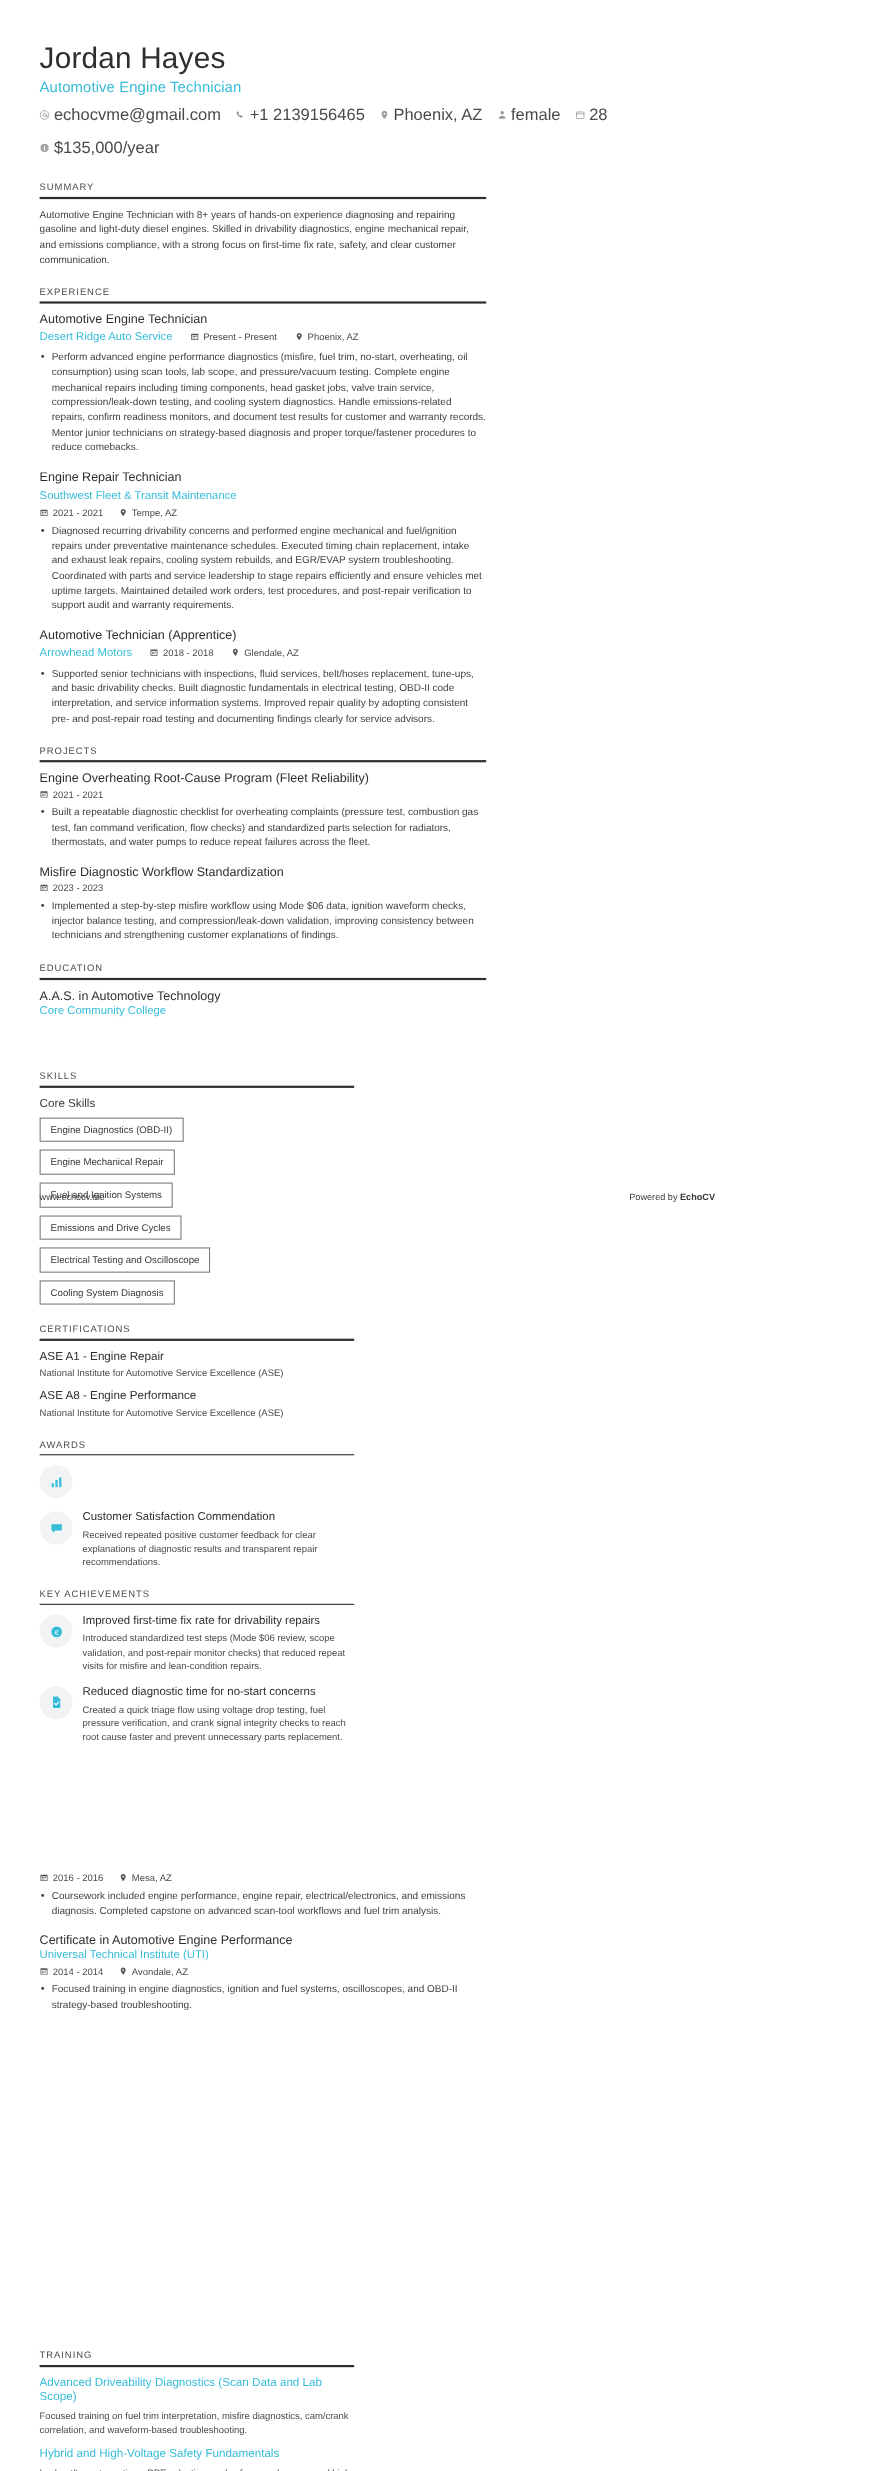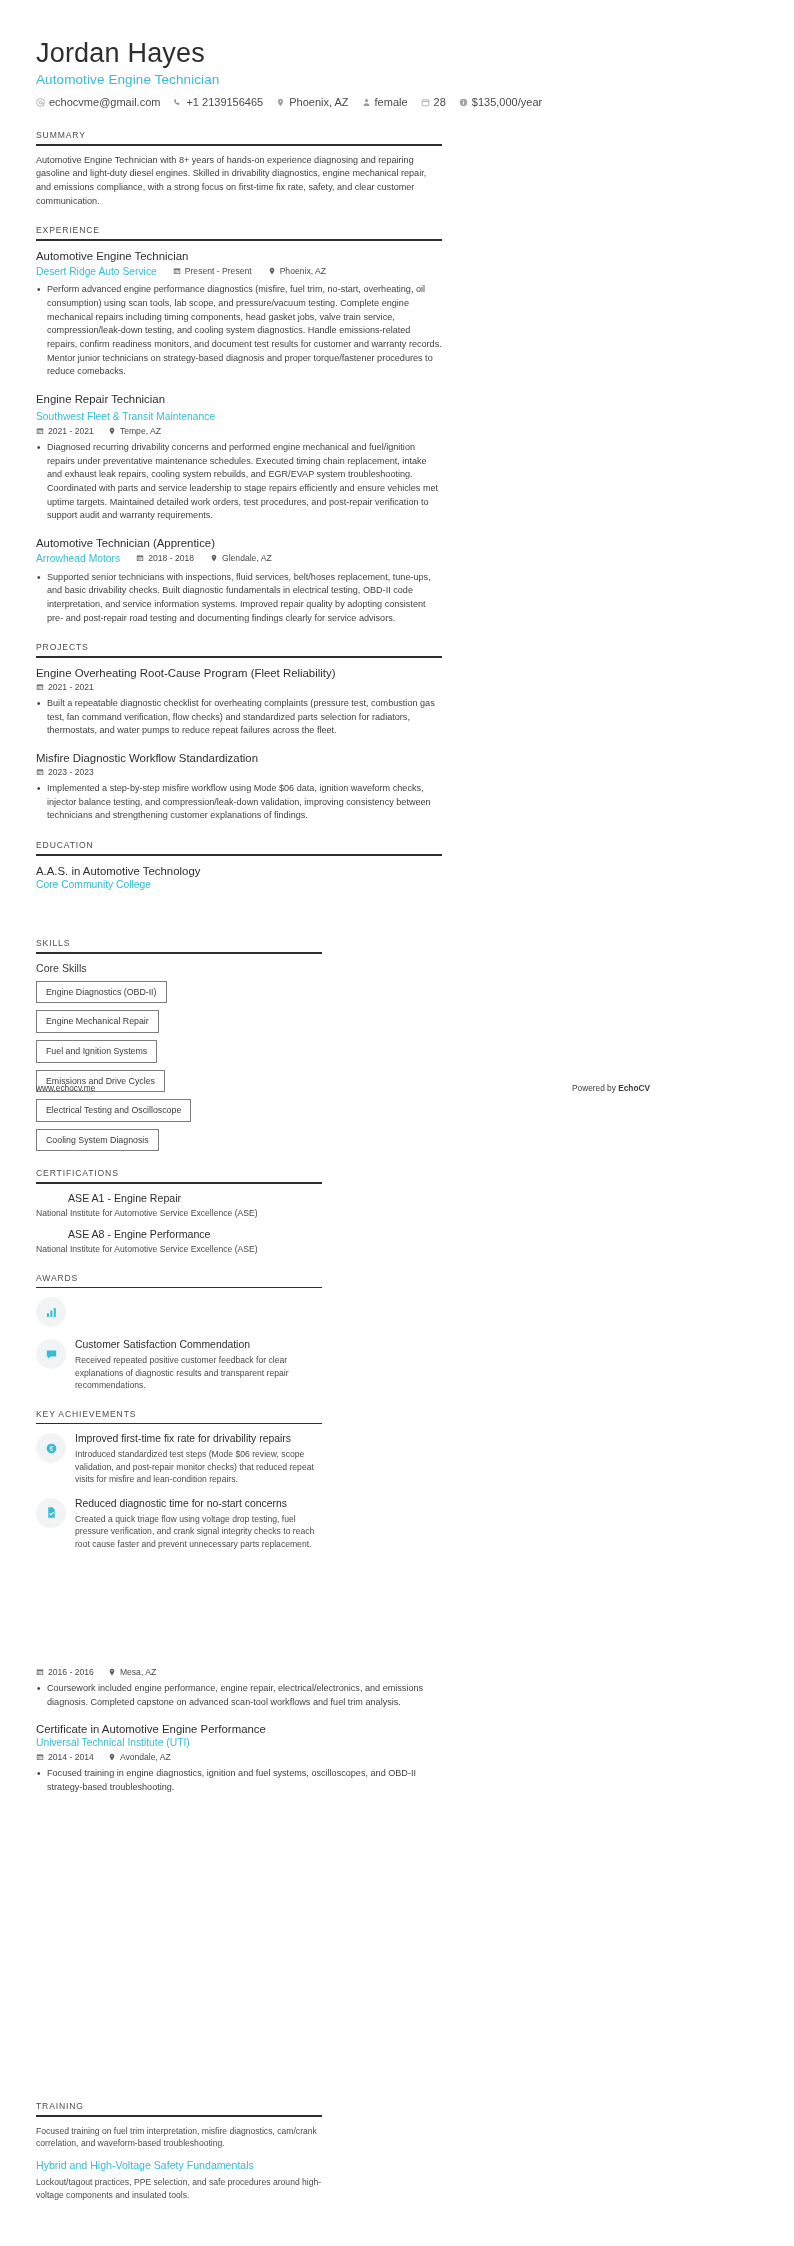--- a/index.html
+++ b/index.html
@@ -31,21 +31,21 @@
     color: #35bcd8;
     margin-top: 3px;
     letter-spacing: .1px;
   }
   .hdr-contacts {
     display: flex;
     flex-wrap: wrap;
     align-items: center;
     gap: 13px;
     margin-top: 9px;
-    font-size: 11px;
+    font-size: 15px;
     color: #4a4a4a;
   }
   .cinfo { display: flex; align-items: center; gap: 4px; white-space: nowrap; }
   .cinfo svg { display: block; }
 
   
   .cols {
     display: flex;
     gap: 30px;
     margin-top: 22px;
@@ -151,21 +151,20 @@
     max-width: 100%;
     line-height: 1.2;
   }
 
   
   .cert { margin-bottom: 9px; }
   .cert-title {
     font-size: 10.6px;
     color: #2e2e2e;
     line-height: 1.25;
-    margin-left: 32px;
   }
   .cert-sub {
     font-size: 8.6px;
     color: #4a4a4a;
     line-height: 1.42;
     margin-top: 2px;
   }
 
   
   .aw { display: flex; gap: 9px; margin-bottom: 11px; align-items: flex-start; }
@@ -650,20 +649,21 @@
 
       </div>
     </div>
 
     <div class="col-right">
       <div class="sec">
         <div class="sec-title">TRAINING</div>
         <div class="sec-rule"></div>
 
         <div class="tr">
+          <div class="tr-title">Advanced Driveability Diagnostics (Scan Data and Lab Scope)</div>
           <div class="tr-desc">Focused training on fuel trim interpretation, misfire diagnostics, cam/crank correlation, and waveform-based troubleshooting.</div>
         </div>
 
         <div class="tr">
           <div class="tr-title">Hybrid and High-Voltage Safety Fundamentals</div>
           <div class="tr-desc">Lockout/tagout practices, PPE selection, and safe procedures around high-voltage components and insulated tools.</div>
         </div>
       </div>
     </div>
 

